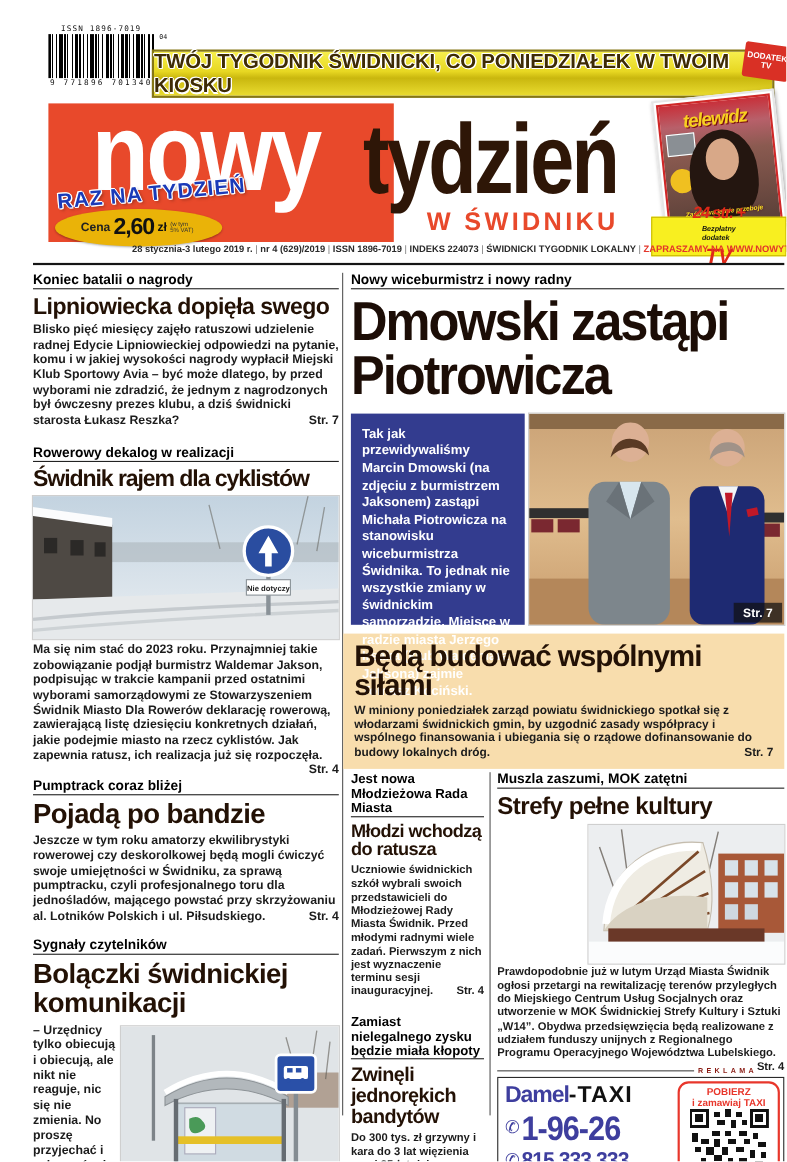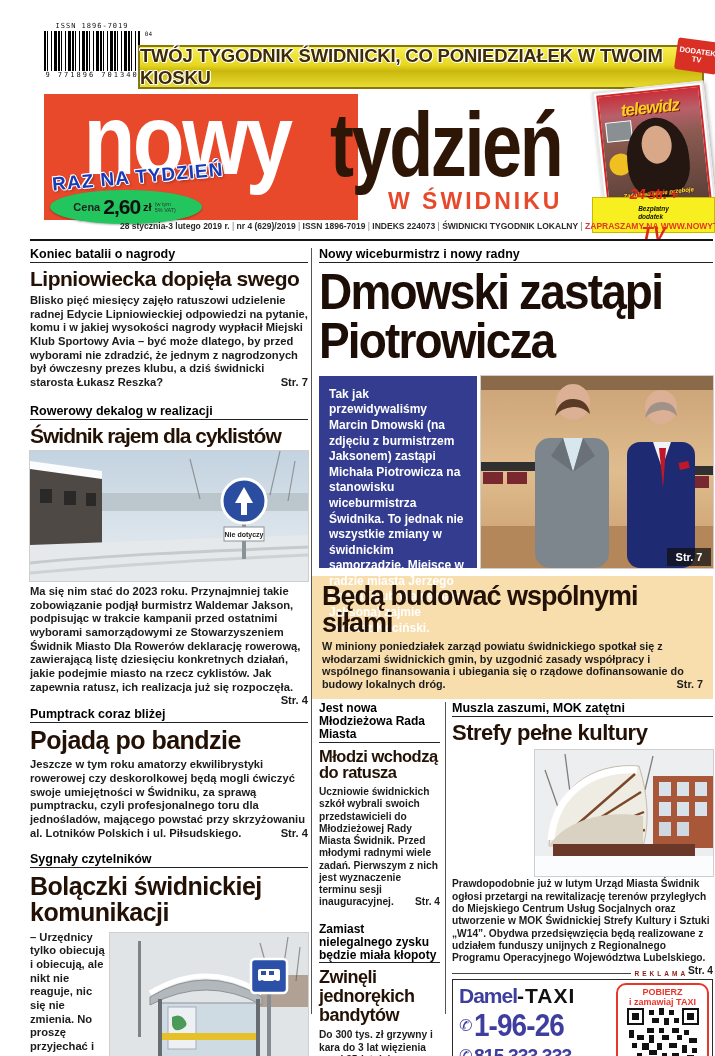--- a/index.html
+++ b/index.html
@@ -25,21 +25,21 @@
   
   #mast-red{left:44px;top:94px;width:314px;height:126px;background:#e8492b;}
   #mast-nowy{position:absolute;left:0;top:-12px;width:286px;text-align:center;color:#fff;
       font-size:100px;font-weight:800;letter-spacing:-3px;transform:scaleX(0.85);transform-origin:center;}
   #mast-tydzien{left:330px;top:100px;font-size:90px;line-height:1;font-weight:800;color:#2e1607;
       letter-spacing:-3px;transform:scaleX(0.80);transform-origin:left top;white-space:nowrap;}
   #mast-sub{left:388px;top:188px;font-size:23px;font-weight:800;color:#e8492b;letter-spacing:3px;white-space:nowrap;}
   #badge-arc{left:52px;top:166px;transform:rotate(-5deg);font-size:19px;font-weight:800;color:#1a3ab8;
       letter-spacing:1px;white-space:nowrap;
       text-shadow:1px 0 #fff,-1px 0 #fff,0 1px #fff,0 -1px #fff,1px 1px #fff,-1px -1px #fff,2px 2px 3px rgba(0,0,0,.35);}
-  #price-oval{left:50px;top:190px;width:152px;height:34px;background:#22c55e;border-radius:50%;
+  #price-oval{left:50px;top:190px;width:152px;height:34px;background:#eab308;border-radius:50%;
       display:flex;align-items:center;justify-content:center;gap:3px;box-shadow:0 1px 2px rgba(0,0,0,.3);}
   #price-oval .p-label{font-size:11px;font-weight:800;color:#222;}
   #price-oval .p-value{font-size:21px;font-weight:800;color:#111;letter-spacing:-1px;}
   #price-oval .p-cur{font-size:11px;font-weight:800;color:#111;}
   #price-oval .p-note{font-size:5.5px;color:#333;width:24px;line-height:1.1;}
 
   
   #tv-promo{left:592px;top:84px;width:123px;height:150px;}
   #tv-cover{position:absolute;left:6px;top:2px;width:104px;height:116px;background:#fff;border:2px solid #e6e6e6;
       transform:rotate(-6deg);box-shadow:1px 2px 4px rgba(0,0,0,.35);padding:2px;}

